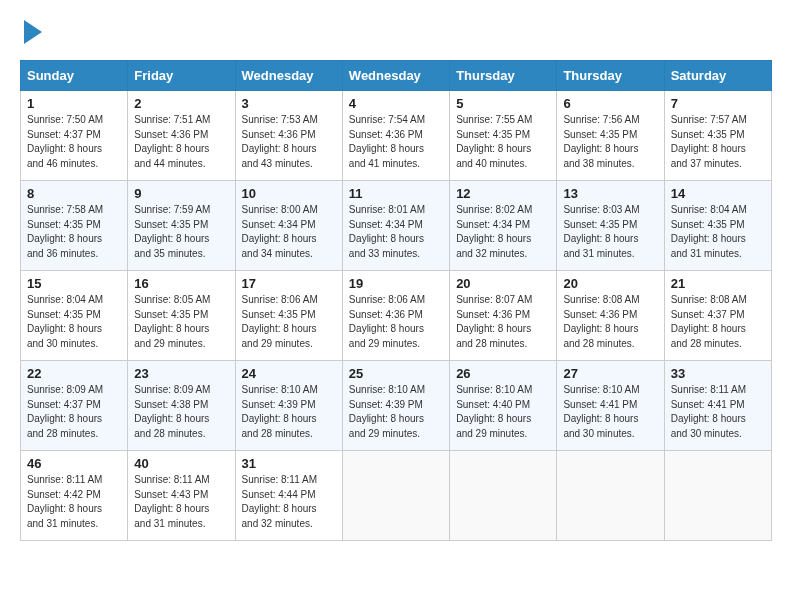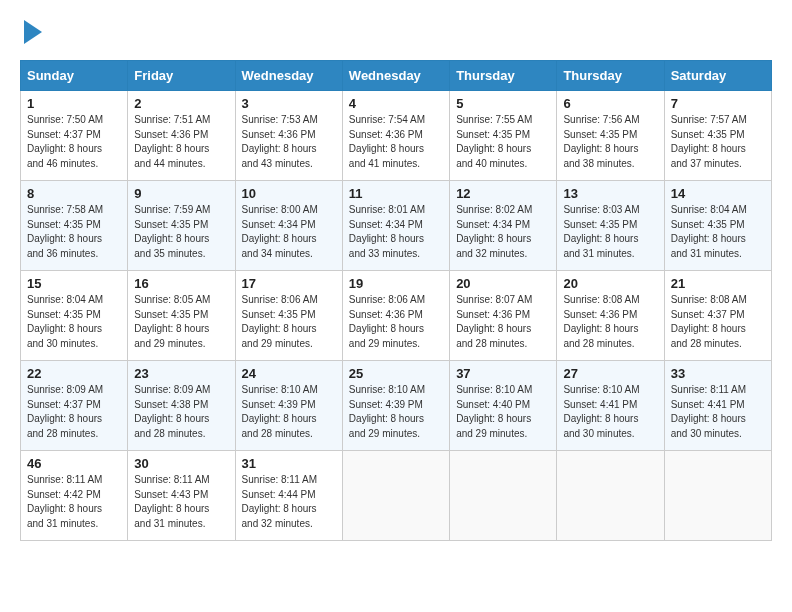--- a/index.html
+++ b/index.html
@@ -330,21 +330,21 @@
       </td>
         <td>
         <span class="day-num">25</span>
         <div class="day-info">
           <span>Sunrise:</span> 8:10 AM<br>
           <span>Sunset:</span> 4:39 PM<br>
           <span>Daylight:</span> 8 hours and 29 minutes.
         </div>
       </td>
         <td>
-        <span class="day-num">37</span>
+        <span class="day-num">26</span>
         <div class="day-info">
           <span>Sunrise:</span> 8:10 AM<br>
           <span>Sunset:</span> 4:40 PM<br>
           <span>Daylight:</span> 8 hours and 29 minutes.
         </div>
       </td>
         <td>
         <span class="day-num">27</span>
         <div class="day-info">
           <span>Sunrise:</span> 8:10 AM<br>
@@ -364,21 +364,21 @@
       <tr>
         <td>
         <span class="day-num">46</span>
         <div class="day-info">
           <span>Sunrise:</span> 8:11 AM<br>
           <span>Sunset:</span> 4:42 PM<br>
           <span>Daylight:</span> 8 hours and 31 minutes.
         </div>
       </td>
         <td>
-        <span class="day-num">30</span>
+        <span class="day-num">40</span>
         <div class="day-info">
           <span>Sunrise:</span> 8:11 AM<br>
           <span>Sunset:</span> 4:43 PM<br>
           <span>Daylight:</span> 8 hours and 31 minutes.
         </div>
       </td>
         <td>
         <span class="day-num">31</span>
         <div class="day-info">
           <span>Sunrise:</span> 8:11 AM<br>

